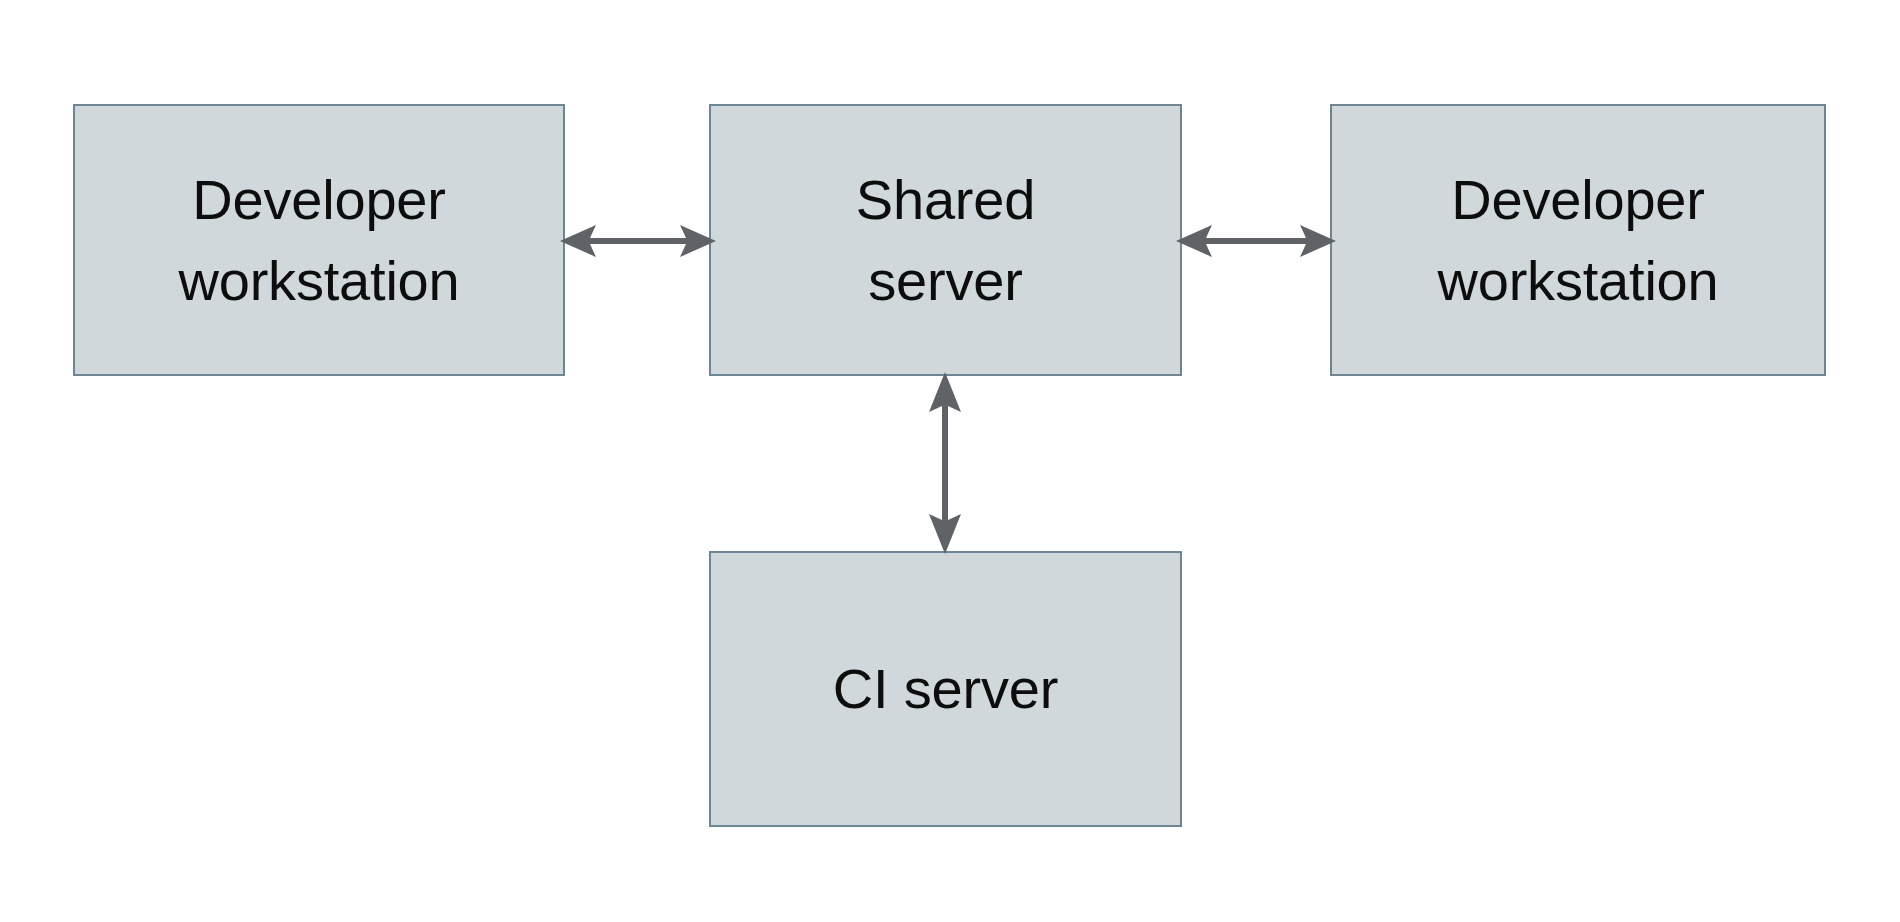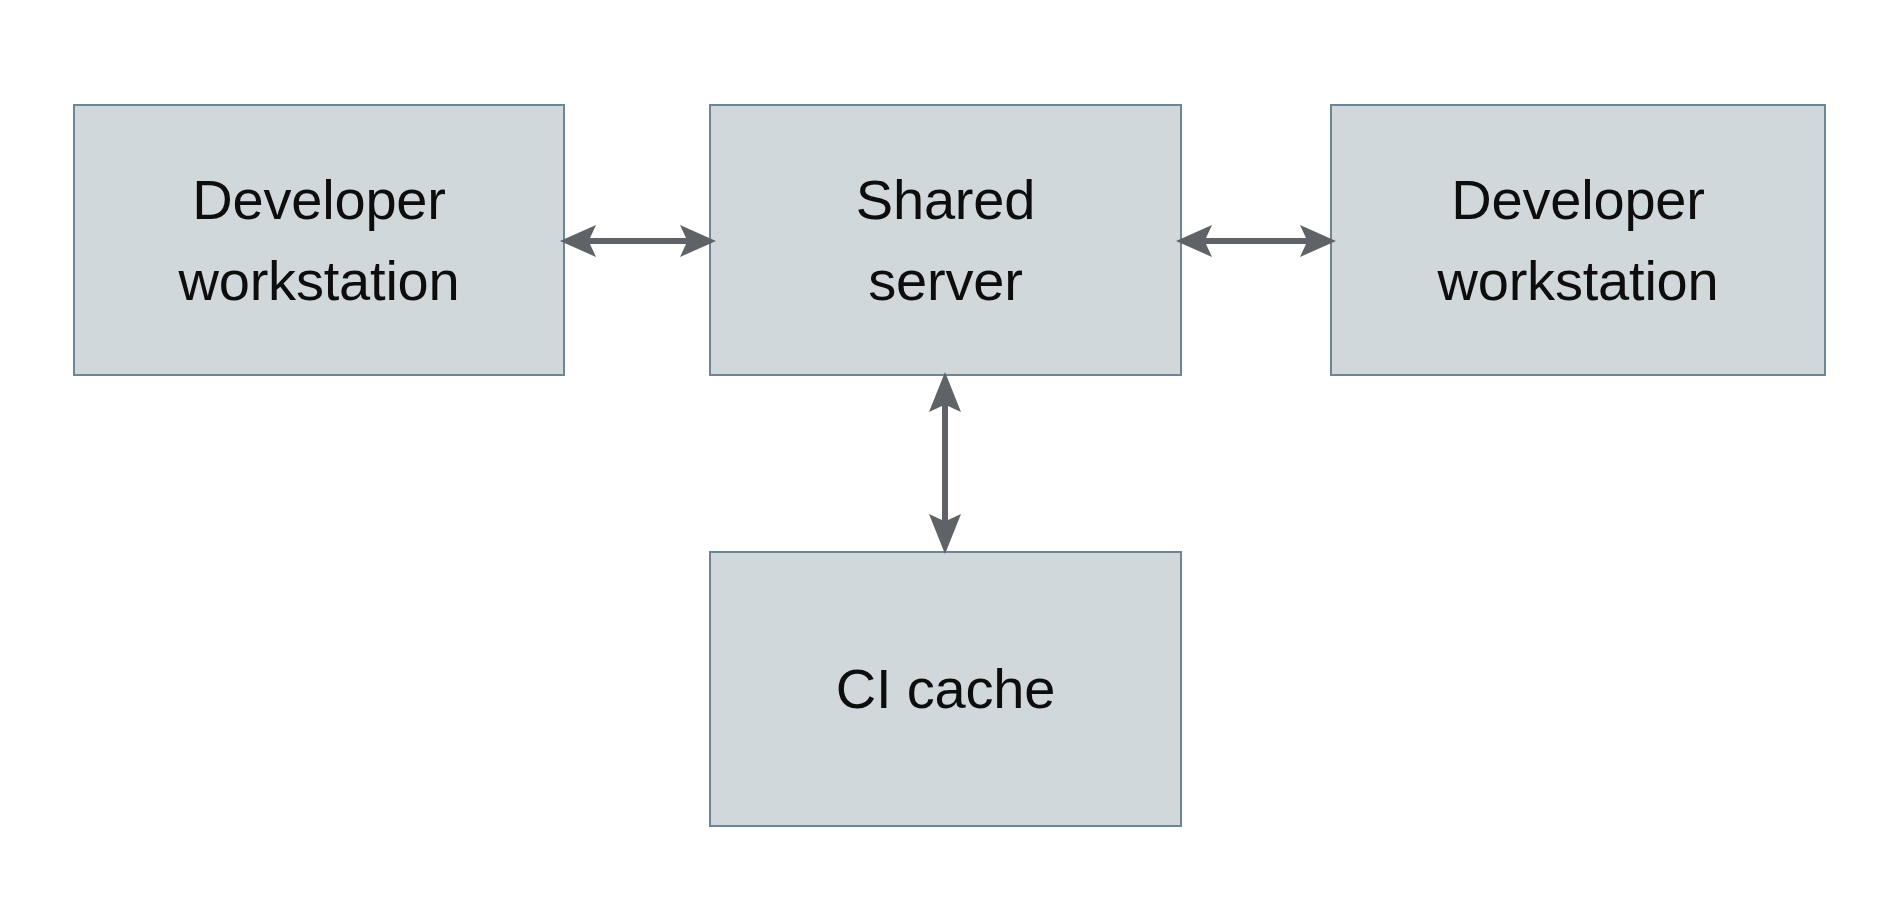--- a/index.html
+++ b/index.html
@@ -101,21 +101,21 @@
     <span class="node-label" style="color: rgb(13, 13, 13);">Shared
 server</span>
   </div>
 
   <div class="node" id="node-dev-right" style="background: rgb(208, 216, 220); border-color: rgb(108, 135, 147);">
     <span class="node-label" style="color: rgb(13, 13, 13);">Developer
 workstation</span>
   </div>
 
   <div class="node" id="node-ci-server" style="background: rgb(208, 216, 220); border-color: rgb(108, 135, 147);">
-    <span class="node-label" style="color: rgb(13, 13, 13);">CI cache</span>
+    <span class="node-label" style="color: rgb(13, 13, 13);">CI server</span>
   </div>
 
   <svg class="connector" id="connector-left" viewBox="0 0 156 58" width="156" height="58">
     <g fill="#5f6368" stroke="none">
       <polygon points="0,29 36,13 30,26 126,26 120,13 156,29 120,45 126,32 30,32 36,45"></polygon>
     </g>
   </svg>
 
   <svg class="connector" id="connector-right" viewBox="0 0 160 58" width="160" height="58">
     <g fill="#5f6368" stroke="none">

